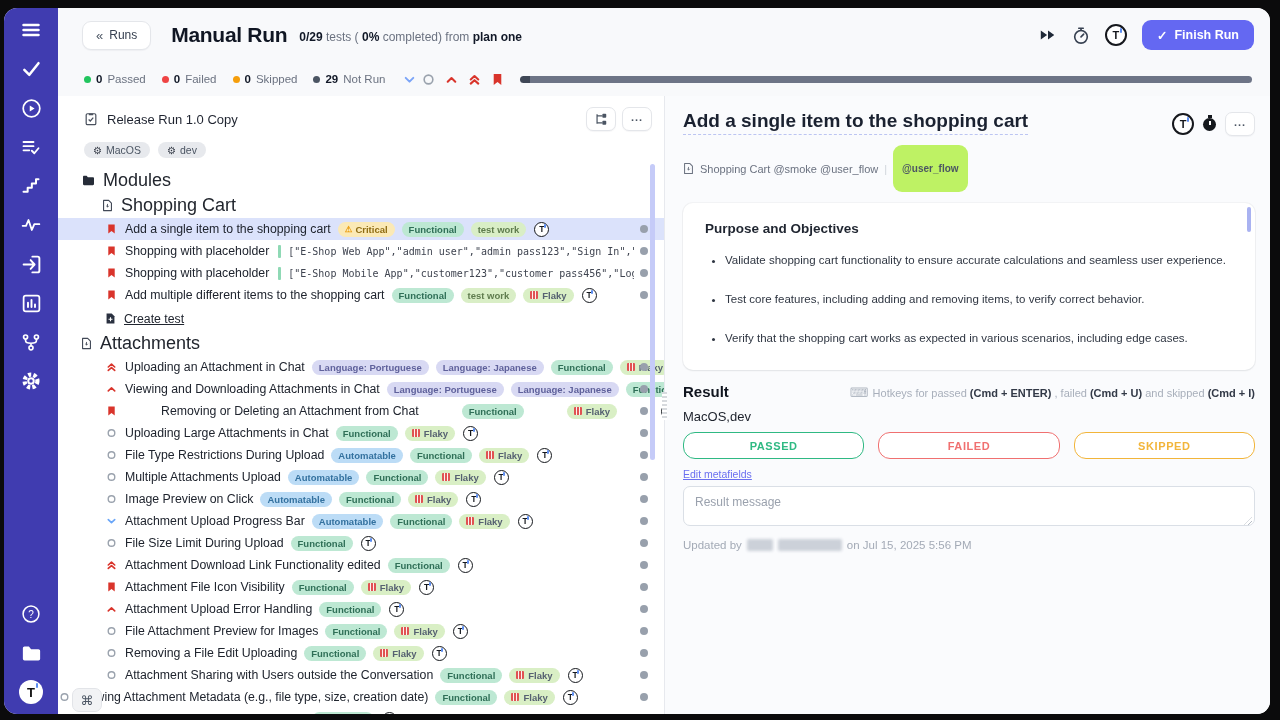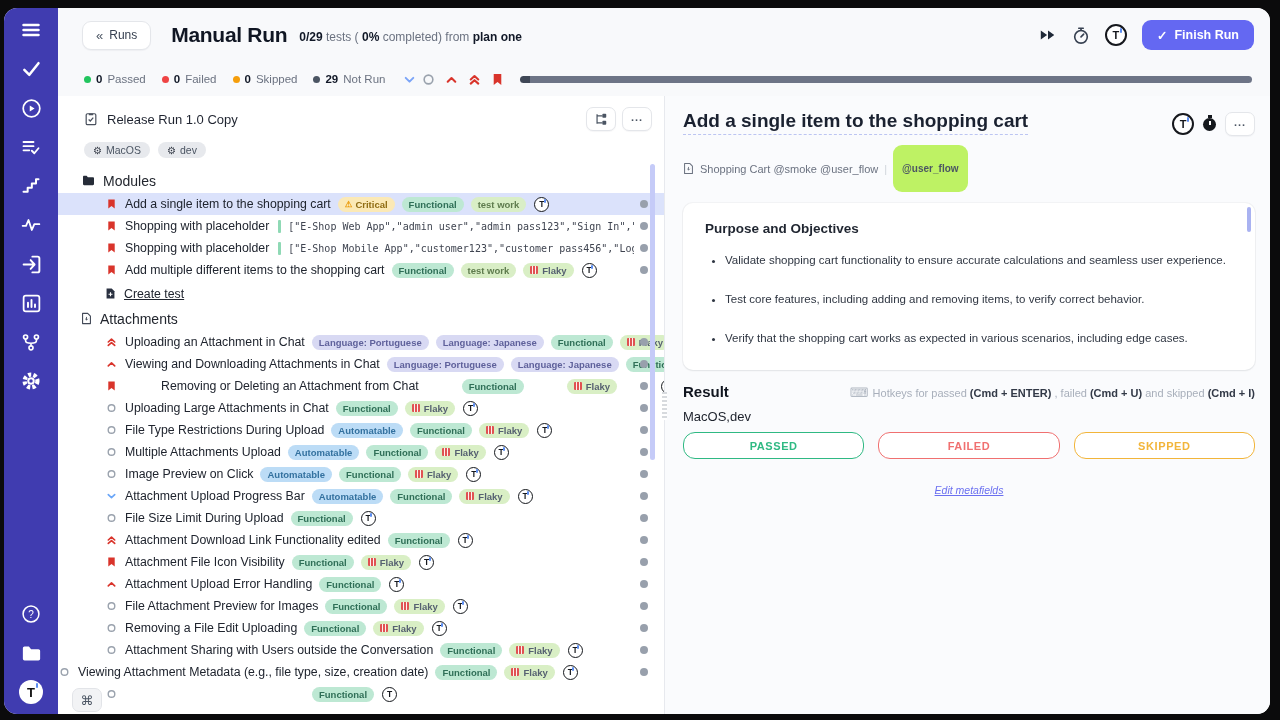--- a/index.html
+++ b/index.html
@@ -51,21 +51,21 @@
   .tag-pill{display:inline-flex;align-items:center;gap:4px;background:#e7e9ed;border-radius:10px;height:16px;
     padding:0 9px;font-size:10.5px;color:#4b5563;}
   .tag-pill .gear{font-size:10px;color:#343a46;}
   .tree-list{flex:1;position:relative;overflow:hidden;padding-top:4px;}
   .tree-thumb{position:absolute;right:9px;top:0;width:5px;height:296px;border-radius:3px;background:#c5cbf8;}
   .row{height:22px;display:flex;align-items:center;position:relative;padding-right:30px;box-sizing:border-box;cursor:pointer;}
   .row.h25{height:25px;}
   .row.selected{background:#dbe2fb;}
   .row .pic{display:flex;width:12px;justify-content:center;margin-right:8px;flex-shrink:0;}
   .row .lbl{font-size:12.3px;color:#20252f;white-space:nowrap;}
-  .row.suite .lbl,.row.folder .lbl{font-size:14px;font-weight:500;color:#22262e;}
+  .row.suite .lbl,.row.folder .lbl{font-size:18px;font-weight:500;color:#22262e;}
   .row .dot2{position:absolute;right:16px;width:8px;height:8px;border-radius:50%;background:#98a0ac;}
   .badge{display:inline-flex;align-items:center;height:15px;padding:0 7px;border-radius:8px;font-size:9.5px;
     font-weight:600;margin-left:7px;white-space:nowrap;flex-shrink:0;}
   .b-critical{background:#fbe9b6;color:#8f6c13;}
   .b-functional{background:#bde8d3;color:#2f6f57;}
   .b-testwork{background:#d9eec6;color:#5f7c4e;}
   .b-flaky{background:#d9efc5;color:#566171;}
   .b-automatable{background:#bcdcf6;color:#33719f;}
   .b-language{background:#d8d9f3;color:#5f619b;}
   .warn{margin-right:3px;font-size:8.5px;color:#eb9c0c;}
@@ -103,21 +103,21 @@
   .result-row{display:flex;align-items:baseline;justify-content:space-between;margin-top:13px;}
   .result-row h2{margin:0;font-size:15px;font-weight:800;color:#10151f;}
   .hotkeys{font-size:11px;color:#a8afbb;}
   .hotkeys b{color:#323947;}
   .kbd-icon{font-size:13px;color:#b3bac4;margin-right:4px;}
   .env{margin-top:9px;font-size:13px;color:#1c212b;}
   .verdicts{display:flex;gap:14px;margin-top:8px;}
   .vbtn{flex:1;height:27px;border-radius:12px;border:1.6px solid;background:#fff;font-size:11px;font-weight:700;
     letter-spacing:.6px;display:flex;align-items:center;justify-content:center;cursor:pointer;
     font-family:"Liberation Sans",sans-serif;}
-  .editmeta{text-align:center;margin-top:21px;font-style:italic;}
+  .editmeta{text-align:left;margin-top:5px;}
   .editmeta a{font-size:10.5px;color:#6a6ff0;text-decoration:underline;cursor:pointer;}
   .ta-wrap{position:relative;margin-top:4px;}
   .ta-wrap textarea{width:100%;height:40px;box-sizing:border-box;border:1px solid #dadfe6;border-radius:7px;
     padding:8px 11px;font-size:12px;color:#374151;resize:none;background:#fff;outline:none;
     font-family:"Liberation Sans",sans-serif;}
   .ta-wrap textarea::placeholder{color:#9aa1ad;}
   .ta-wrap::after{content:'';position:absolute;right:3px;bottom:5px;width:8px;height:8px;pointer-events:none;
     background:repeating-linear-gradient(135deg,transparent 0 2px,#b7bdc6 2px 3px);
     clip-path:polygon(100% 0,100% 100%,0 100%);}
   .updated{margin-top:9px;font-size:11.5px;color:#a3aab6;display:flex;align-items:center;gap:5px;}
@@ -321,20 +321,29 @@
         <div class="tree-list" id="tree-list">
 
         <div class="row folder h25" style="padding-left: 23px;">
               <span class="pic" style="width:14px">
                 <svg width="13" height="11" viewBox="0 0 16 14">
                   <path d="M1 2.5C1 1.7 1.6 1 2.4 1h3.2l1.6 2h6.4c.8 0 1.4.7 1.4 1.5v7c0 .8-.6 1.5-1.4 1.5H2.4C1.6 13 1 12.3 1 11.5z" fill="#262c38"></path>
                 </svg>
               </span>
               <span class="lbl">Modules</span>
             </div>
+            <div class="row suite h25" style="padding-left: 43px;">
+              <span class="pic">
+                <svg width="11" height="13" viewBox="0 0 14 16">
+                  <path d="M2 1.5h6.5L12 5v9.5H2z" fill="none" stroke="#424957" stroke-width="1.4" stroke-linejoin="round"></path>
+                  <path d="M7 6v4M5.4 8.4L7 10l1.6-1.6" stroke="#424957" stroke-width="1.1" fill="none"></path>
+                </svg>
+              </span>
+              <span class="lbl">Shopping Cart</span>
+            </div>
             <div class="row selected" style="padding-left: 47px;">
               <span class="pic">
                 <svg width="11" height="12" viewBox="0 0 12 12">
                   <path d="M2.5 1h7v10L6 8.2 2.5 11z" fill="#d9342b"></path>
                 </svg>
               </span>
               <span class="lbl">Add a single item to the shopping cart</span>
               <span class="badge b-critical"><span class="warn">⚠</span>Critical</span>
               <span class="badge b-functional">Functional</span>
               <span class="badge b-testwork">test work</span>
@@ -642,16 +651,25 @@
           <h2>Result</h2>
           <div class="hotkeys"><span class="kbd-icon">⌨</span><span id="hotkeys"><span>Hotkeys for passed </span><b>(Cmd + ENTER)</b><span> , failed </span><b>(Cmd + U)</b><span> and skipped </span><b>(Cmd + I)</b></span></div>
         </div>
         <div class="env">MacOS,dev</div>
         <div class="verdicts" id="verdicts">
             <button class="vbtn" style="border-color: rgb(47, 185, 131); color: rgb(47, 185, 131);">PASSED</button>
             <button class="vbtn" style="border-color: rgb(240, 112, 112); color: rgb(240, 112, 112);">FAILED</button>
             <button class="vbtn" style="border-color: rgb(242, 181, 58); color: rgb(242, 181, 58);">SKIPPED</button>
           </div>
         <div class="editmeta"><a>Edit metafields</a></div>
+        <div class="ta-wrap">
+          <textarea placeholder="Result message" style=""></textarea>
+        </div>
+        <div class="updated">
+          <span>Updated by</span>
+          <span class="blurname b1"></span>
+          <span class="blurname b2"></span>
+          <span>on Jul 15, 2025 5:56 PM</span>
+        </div>
       </section>
     </div>
   </div>
 </div>
 
 </body></html>

